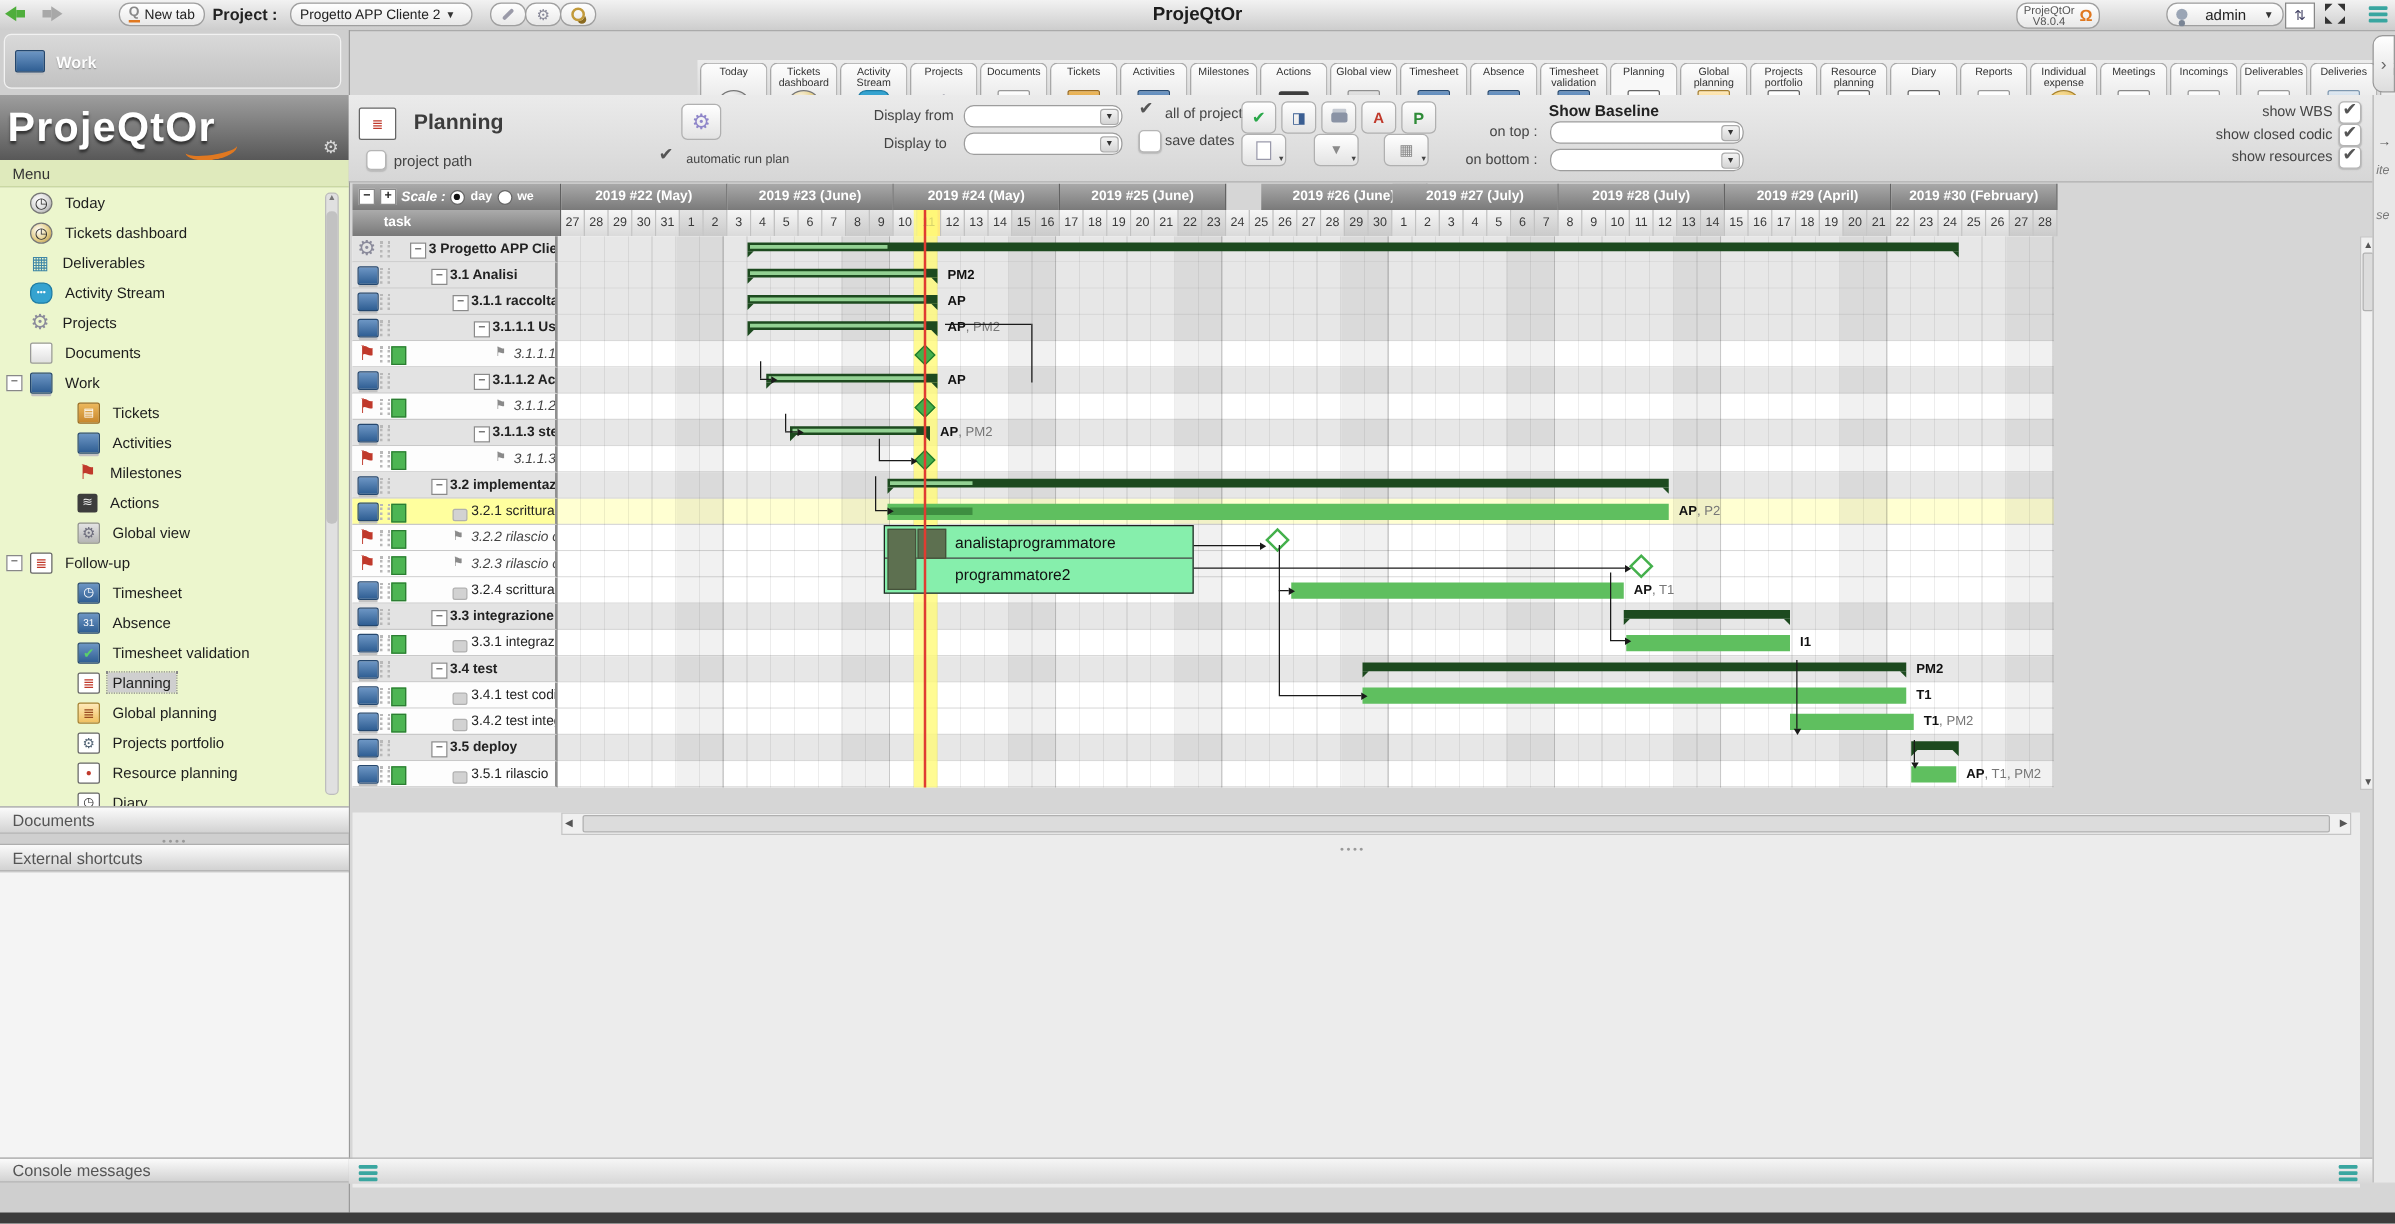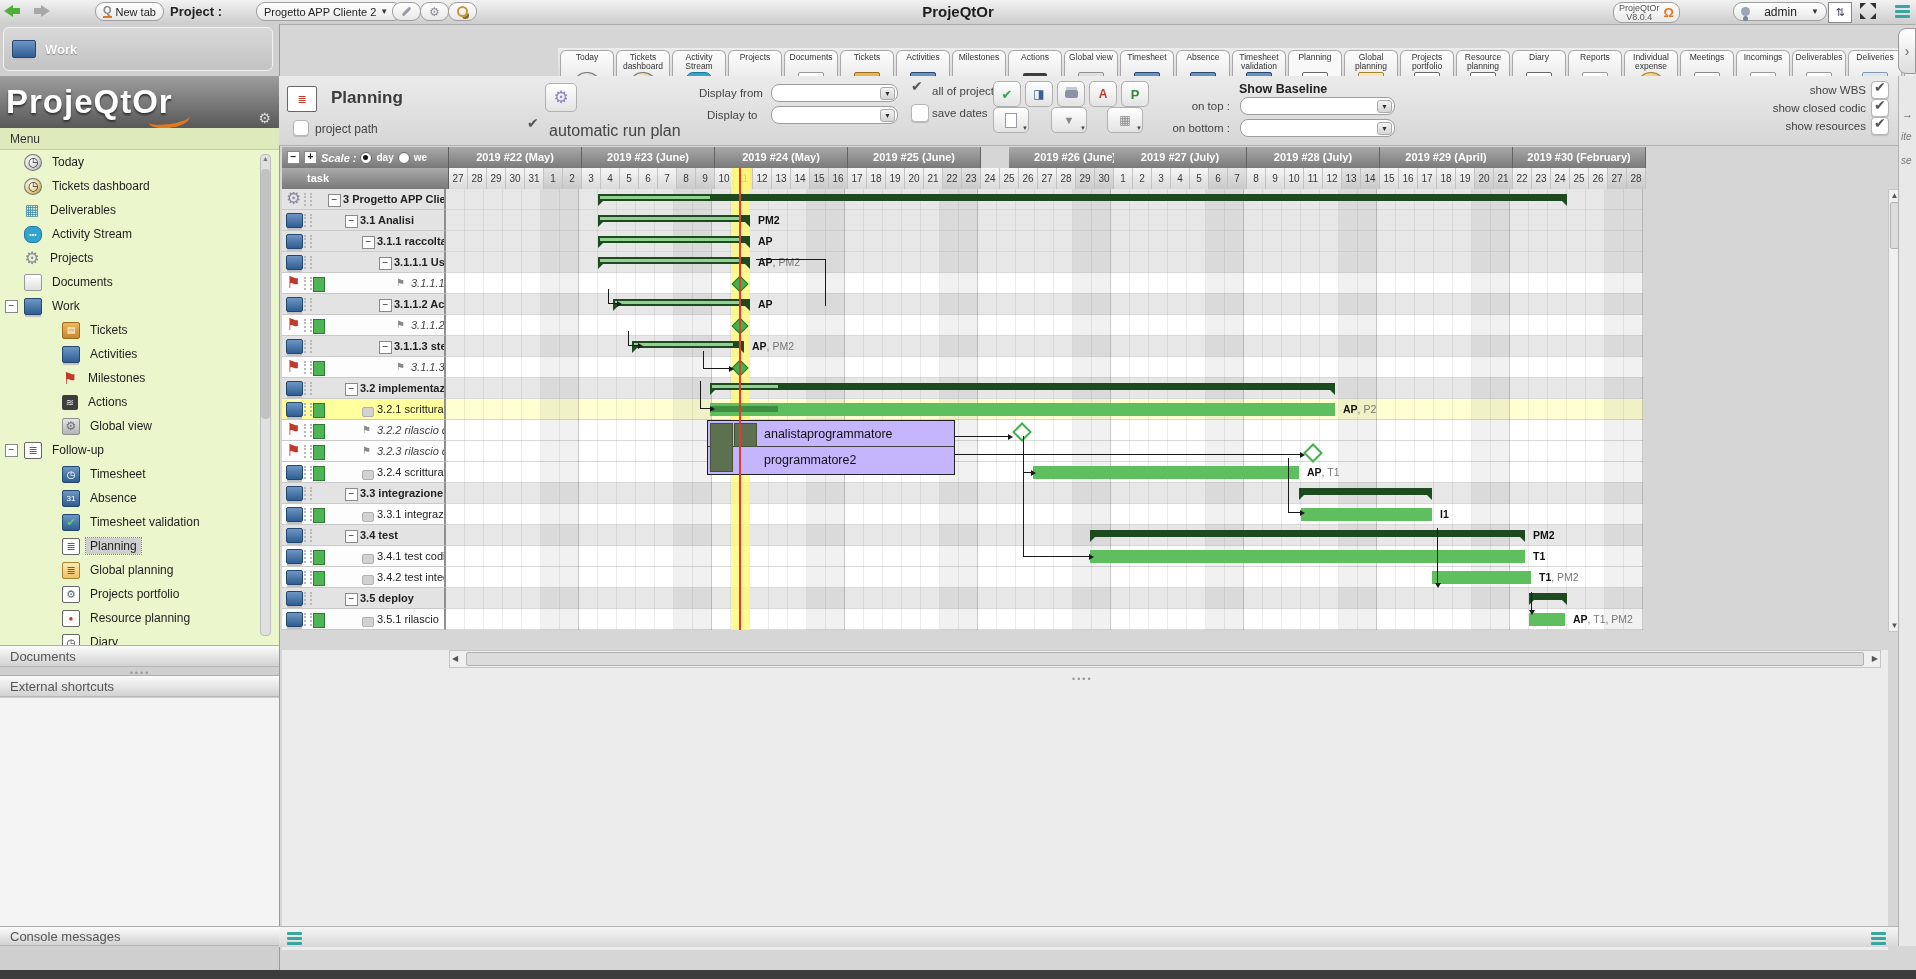--- a/index.html
+++ b/index.html
@@ -88,21 +88,21 @@
   .bar-sum .pg{position:absolute;left:2px;top:2px;height:3px;}
   .bar-leaf{position:absolute;top:4px;height:13px;z-index:3;}
   .bar-leaf .pg{position:absolute;left:2px;top:3px;height:6px;}
   .dia{position:absolute;width:10px;height:10px;transform:rotate(45deg);z-index:3;}
   .rlabel{position:absolute;top:4px;font-size:10.5px;white-space:nowrap;z-index:4;}
   .rlabel b{color:#111;}
   .rlabel span{color:#777;}
   .conn{position:absolute;background:#1a1a1a;z-index:5;}
   .arr-r{position:absolute;width:0;height:0;border-left:5px solid #1a1a1a;border-top:3px solid transparent;border-bottom:3px solid transparent;z-index:5;}
   .arr-d{position:absolute;width:0;height:0;border-top:5px solid #1a1a1a;border-left:3px solid transparent;border-right:3px solid transparent;z-index:5;}
-  #gtooltip{position:absolute;z-index:7;background:#c4b5fd;border:1px solid #222;}
+  #gtooltip{position:absolute;z-index:7;background:#86efac;border:1px solid #222;}
   #gtooltip .trow{position:absolute;left:0;width:100%;height:26px;box-sizing:border-box;font-size:12.5px;color:#111;line-height:26px;}
   #gtooltip .blk{position:absolute;background:#5d7050;border:1px solid #44523a;}
   
   .sb{position:absolute;background:#f0f0f0;border:1px solid #c5c5c5;}
   .sb .thumb{position:absolute;background:#dcdcdc;border:1px solid #b0b0b0;border-radius:2px;}
   .sb .btn{position:absolute;color:#555;font-size:8px;text-align:center;}
   #belowgantt{position:absolute;left:3px;top:626px;width:1606px;height:300px;background:#ececec;}
   #bottombar{position:absolute;left:0;top:902px;width:1637px;height:20px;background:linear-gradient(#f6f6f6,#d7d7d7);border-top:1px solid #b3b3b3;}
   #rightstrip{position:absolute;left:1619px;top:52px;width:18px;height:870px;background:#e8e8e8;border-left:1px solid #b3b3b3;overflow:hidden;}
   #botstrip{position:absolute;left:0;top:970px;width:1916px;height:9px;background:#3c3c3c;}
@@ -122,21 +122,21 @@
     </div>
     <div class="tb-item" style="left:34px">
       <span class="navtail" style="background:#a8a8a8"></span>
         <span class="navarr" style="border-left:9px solid #a8a8a8"></span>
     </div>
     <div class="tb-item pill" style="left:95px">
       <span style="color:#888;font-weight:bold;border-bottom:2px solid #e07820;line-height:11px">Q</span>
       <span>New tab</span>
     </div>
     <div class="tb-item" style="left:170px;font-weight:bold;font-size:13px;color:#222">Project :</div>
-    <div class="tb-item pill" style="left:256px;width:130px;">
+    <div class="tb-item pill" style="left:232px;width:130px;">
       <span>Progetto APP Cliente 2</span>
       <span style="font-size:8px;color:#333">▼</span>
     </div>
     <div class="tb-item pill" style="left:392px;width:13px;justify-content:center">
         <span style="display:inline-block;width:11px;height:3px;background:#9a9aa8;transform:rotate(-45deg);border-radius:2px"></span>
       </div>
     <div class="tb-item pill" style="left:420px;width:13px;justify-content:center">
         <span style="color:#8a8a9a;font-size:12px">⚙</span>
       </div>
     <div class="tb-item pill" style="left:448px;width:13px;justify-content:center">
@@ -523,21 +523,21 @@
       <div class="ptlabel" style="left:1437px;top:8px;width:150px;text-align:right">show WBS</div>
       <div class="chk on" style="left:1592px;top:5px"></div>
       <div class="ptlabel" style="left:1437px;top:26px;width:150px;text-align:right">show closed codic</div>
       <div class="chk on" style="left:1592px;top:23px"></div>
       <div class="ptlabel" style="left:1437px;top:44px;width:150px;text-align:right">show resources</div>
       <div class="chk on" style="left:1592px;top:41px"></div>
 
       <div class="chk" style="left:14px;top:44px;width:14px;height:14px"></div>
       <div class="ptlabel" style="left:36px;top:46px;font-size:12px">project path</div>
       <div class="chk on noborder" style="left:246px;top:42px"></div>
-      <div class="ptlabel" style="left:270px;top:46px;font-size:16px">automatic run plan</div>
+      <div class="ptlabel" style="left:270px;top:46px;font-size:10px">automatic run plan</div>
     </div>
 
     <div id="gantt">
       <div class="ghead" style="left:0;top:0;width:167px;border-right:1px solid #5f5f5f;display:flex;align-items:center;gap:4px;padding-left:5px">
         <span class="texp" style="position:static;flex:none">−</span>
         <span class="texp" style="position:static;flex:none">+</span>
         <span style="font-size:11px;font-style:italic">Scale :</span>
         <span style="display:inline-block;width:10px;height:10px;border-radius:50%;background:#fff;border:1px solid #666;position:relative;flex:none">
             <i style="position:absolute;left:2px;top:2px;width:5px;height:5px;border-radius:50%;background:#111"></i>
           </span>
@@ -955,18 +955,18 @@
         </span>
       <span class="hamb" style="position:absolute;right:30px;top:3px">
           <i></i>
           <i></i>
           <i></i>
         </span>
     </div>
     <div id="rightstrip">
       <span style="position:absolute;left:3px;top:32px;color:#555;font-size:11px">→</span>
       <span class="clipit" style="position:absolute;left:2px;top:55px">ite</span>
-      <span class="clipit" style="position:absolute;left:2px;top:79px">se</span>
+      <span class="clipit" style="position:absolute;left:2px;top:91px">se</span>
     </div>
   </div>
 
   <div id="botstrip"></div>
 </div>
 
 </body></html>

